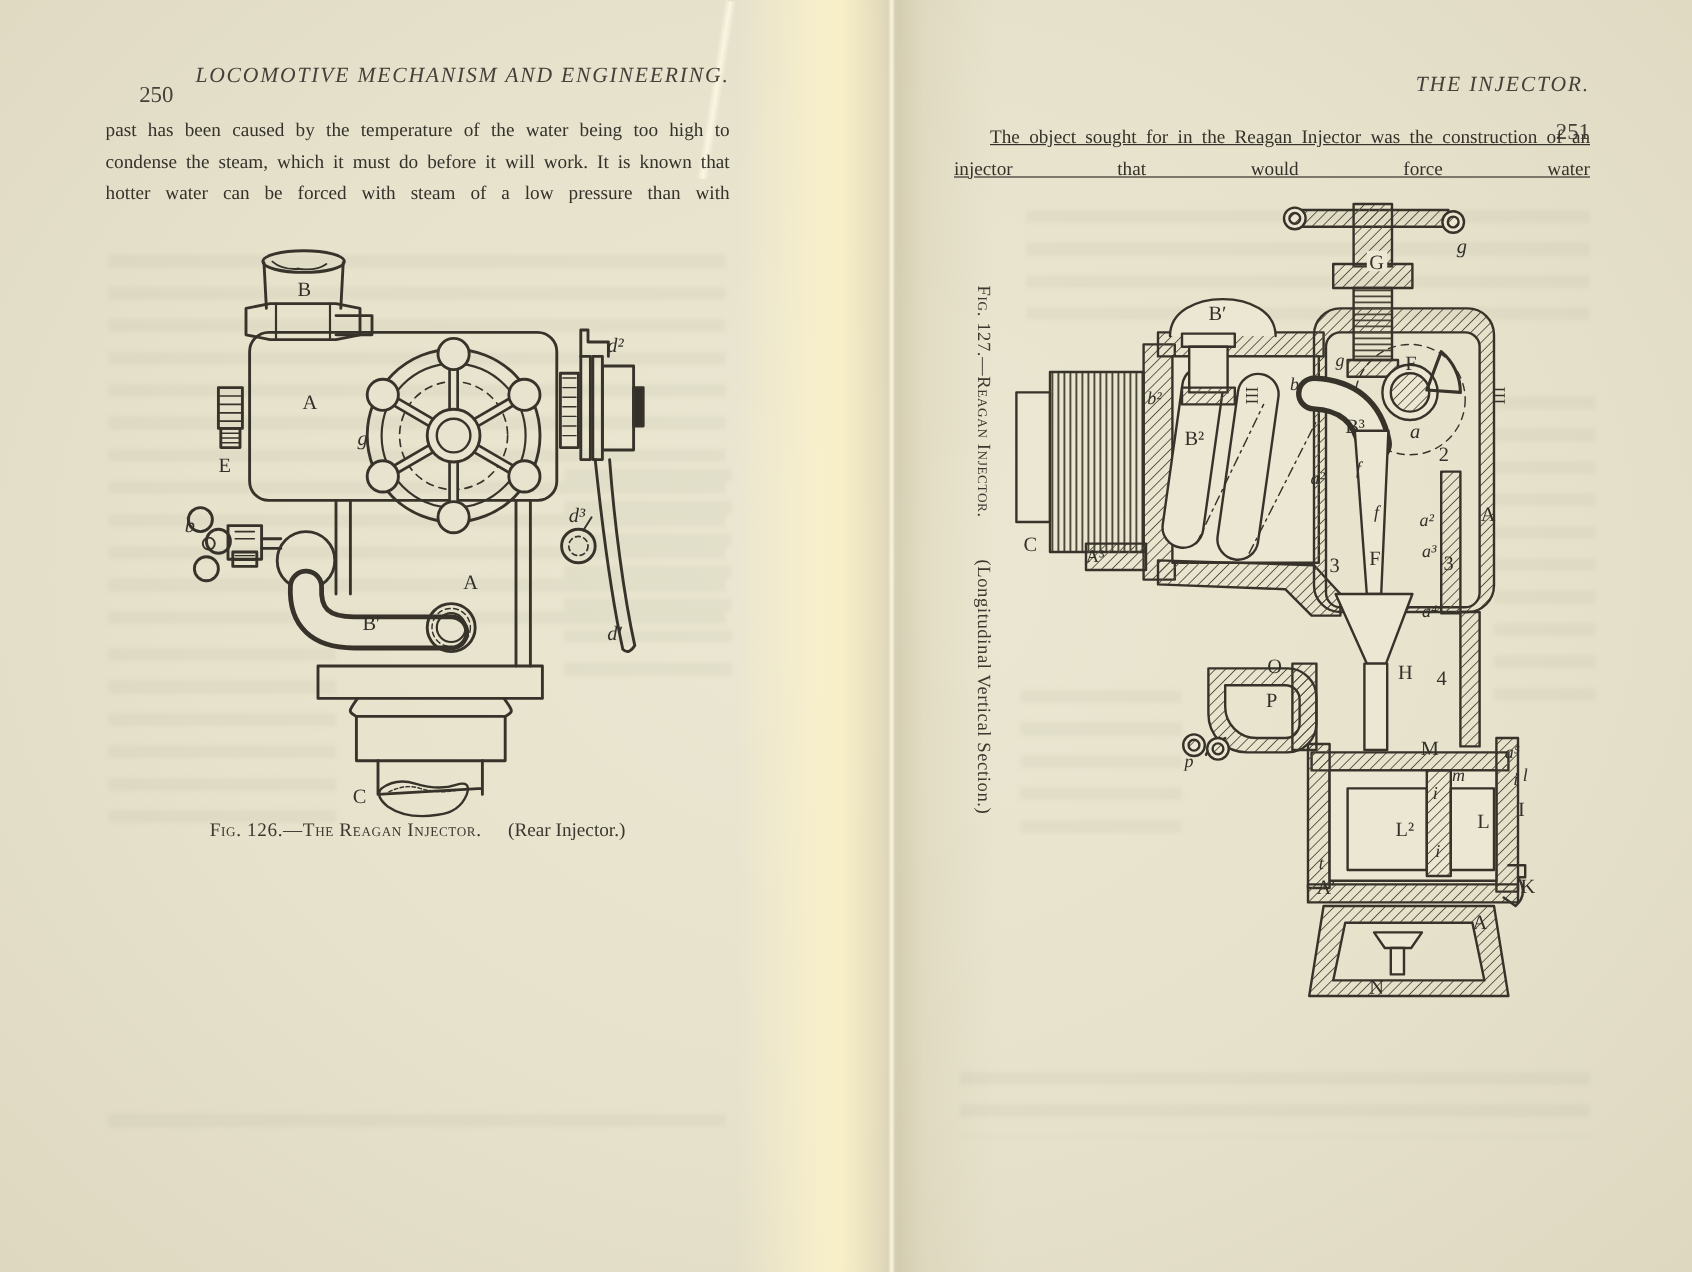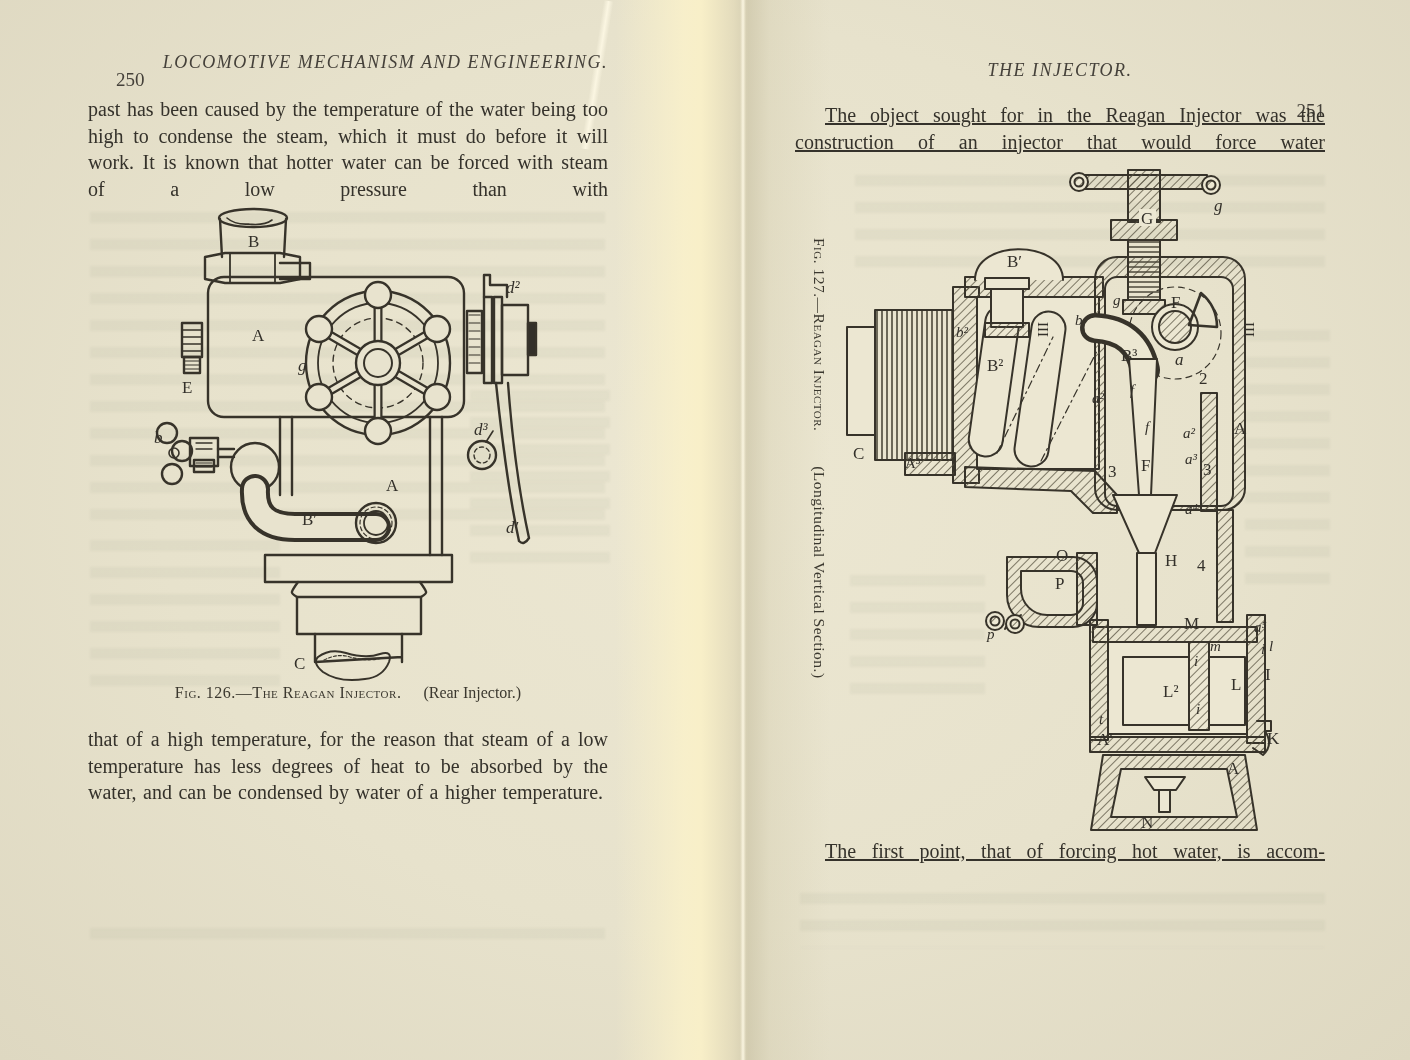--- a/index.html
+++ b/index.html
@@ -10,21 +10,21 @@
   
   .gutter{position:absolute;left:615px;top:0;width:215px;height:1060px;pointer-events:none;
     background:linear-gradient(90deg, rgba(247,238,200,0) 0%, rgba(250,241,202,.85) 32%,
       #f8efc8 40%, rgba(226,217,182,.7) 55%, rgba(196,188,156,.55) 62%,
       rgba(210,203,172,.35) 72%, rgba(231,226,204,0) 100%);}
   .crease{position:absolute;pointer-events:none;background:linear-gradient(90deg,rgba(255,255,245,0) 0%,rgba(253,248,228,.9) 50%,rgba(255,255,245,0) 100%);}
   .bleed{position:absolute;pointer-events:none;opacity:.55;filter:blur(1.6px);
     background:repeating-linear-gradient(180deg, rgba(125,136,112,.14) 0 11px, rgba(0,0,0,0) 11px 27px);}
   .runhead{position:absolute;color:#45413a;font-style:italic;font-size:18px;letter-spacing:1.5px;}
   .runhead .num{font-style:normal;font-size:19px;letter-spacing:0;}
-  .para{position:absolute;color:#35322b;font-size:20px;line-height:26.5px;
+  .para{position:absolute;color:#35322b;font-size:16px;line-height:26.5px;
     text-align:justify;word-spacing:1.5px;}
   .para p{margin:0;}
   .fill-last{text-align-last:justify;}
   .indent{text-indent:30px;text-decoration:underline;}
   .caption{position:absolute;color:#3b382f;font-size:16px;text-align:center;}
   .caption .sc{font-variant:small-caps;letter-spacing:.5px;}
   .vcaption{position:absolute;color:#3b382f;font-size:15.5px;
     writing-mode:vertical-rl;letter-spacing:.5px;white-space:nowrap;}
   .vcaption .sc{font-variant:small-caps;}
   .vcaption .gap{display:inline-block;height:26px;}
@@ -166,25 +166,24 @@
   <text x="164" y="464">C</text>
 </svg>
 
 <div class="caption" style="left:88px;top:684px;width:520px;">
   <span class="sc">Fig. 126.—The Reagan Injector.</span>
   <span style="display:inline-block;width:14px;"></span>
   <span>(Rear Injector.)</span>
 </div>
 
 <div class="para" style="left:88px;top:726px;width:520px;">
-  <p>that of a high temperature, for the reason that steam of a low temperature has less degrees of heat to be absorbed by the water, and can be condensed by water of a higher temperature.</p>
 </div>
 
 <div class="runhead" style="left:795px;top:60px;width:530px;">
-  <span style="display:block;text-align:center;">THE INJECTOR.</span>
+  <span style="display:block;text-align:right;">THE INJECTOR.</span>
   <span class="num" style="position:absolute;right:0;top:0;margin-top:40px;">251</span>
 </div>
 
 <div class="para fill-last" style="left:795px;top:102px;width:530px;">
   <p class="indent">The object sought for in the Reagan Injector was the construction of an injector that would force water</p>
 </div>
 
 <div class="vcaption" style="left:810px;top:238px;height:500px;">
   <span class="sc">Fig. 127.—Reagan Injector.</span>
   <span class="gap"></span>
@@ -339,16 +338,15 @@
   <text x="386" y="525">L</text>
   <text x="420" y="515">I</text>
   <text class="it sm" x="254" y="559">t</text>
   <text x="252" y="580">A′</text>
   <text x="422" y="579">K</text>
   <text x="382" y="609">A</text>
   <text x="296" y="663">N</text>
 </svg>
 
 <div class="para" style="left:795px;top:838px;width:530px;">
-  <p class="indent fill-last">The first  point, that of forcing hot water, is accom-</p>
 </div>
 
 </div>
 
 </body></html>

